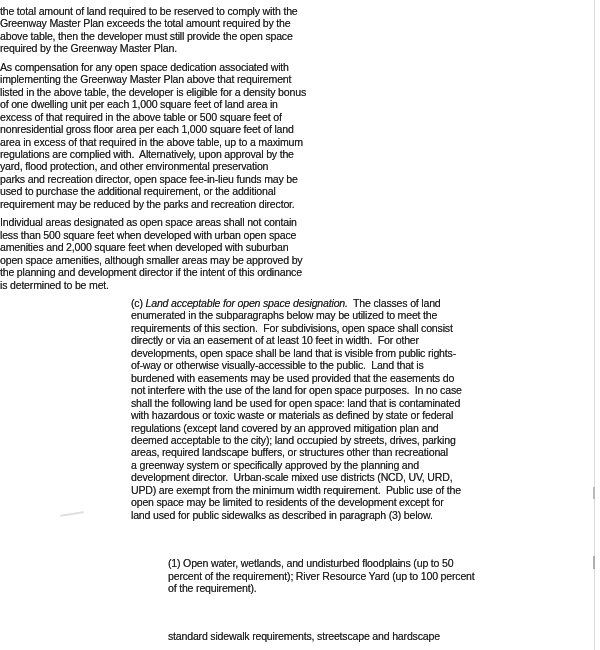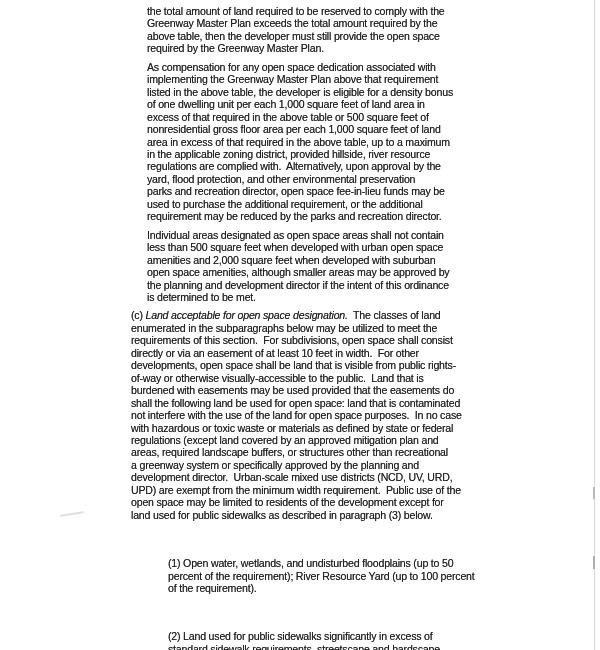--- a/index.html
+++ b/index.html
@@ -20,21 +20,21 @@
     top: 5px;
     left: 0;
     right: 0;
     color: var(--ink, #1f1f1f);
     font-size: 10.6px;
     line-height: 12.45px;
     letter-spacing: -0.2px;
     text-shadow: 0 0 0.55px rgba(10,10,10,0.65); 
   }
   .para { margin: 0 0 6px 0; }
-  .para.body     { margin-left: 147px; }
+  .para.body     { }
   .para.section  { margin-left: 131px; }
   .para.numbered { margin-left: 168px; margin-top: 36px; }
   .line { white-space: pre; }
   .italic { font-style: italic; text-align: right; }
 
   
   .scan-line {
     position: absolute;
     left: 594px;
     top: 0;
@@ -81,21 +81,20 @@
         <div class="line">required by the Greenway Master Plan.</div>
       </div>
       <div class="para body">
         <div class="line">As compensation for any open space dedication associated with</div>
         <div class="line">implementing the Greenway Master Plan above that requirement</div>
         <div class="line">listed in the above table, the developer is eligible for a density bonus</div>
         <div class="line">of one dwelling unit per each 1,000 square feet of land area in</div>
         <div class="line">excess of that required in the above table or 500 square feet of</div>
         <div class="line">nonresidential gross floor area per each 1,000 square feet of land</div>
         <div class="line">area in excess of that required in the above table, up to a maximum</div>
-        <div class="line">in the applicable zoning district, provided hillside, river resource</div>
         <div class="line">regulations are complied with.  Alternatively, upon approval by the</div>
         <div class="line">yard, flood protection, and other environmental preservation</div>
         <div class="line">parks and recreation director, open space fee-in-lieu funds may be</div>
         <div class="line">used to purchase the additional requirement, or the additional</div>
         <div class="line">requirement may be reduced by the parks and recreation director.</div>
       </div>
       <div class="para body">
         <div class="line">Individual areas designated as open space areas shall not contain</div>
         <div class="line">less than 500 square feet when developed with urban open space</div>
         <div class="line">amenities and 2,000 square feet when developed with suburban</div>
@@ -104,38 +103,38 @@
         <div class="line">is determined to be met.</div>
       </div>
       <div class="para section">
         <div class="line"><span class="">(c) </span><span class="italic">Land acceptable for open space designation.</span><span class="">  The classes of land</span></div>
         <div class="line">enumerated in the subparagraphs below may be utilized to meet the</div>
         <div class="line">requirements of this section.  For subdivisions, open space shall consist</div>
         <div class="line">directly or via an easement of at least 10 feet in width.  For other</div>
         <div class="line">developments, open space shall be land that is visible from public rights-</div>
         <div class="line">of-way or otherwise visually-accessible to the public.  Land that is</div>
         <div class="line">burdened with easements may be used provided that the easements do</div>
+        <div class="line">not interfere with the use of the land for open space purposes.  In no case</div>
         <div class="line">shall the following land be used for open space: land that is contaminated</div>
-        <div class="line">not interfere with the use of the land for open space purposes.  In no case</div>
         <div class="line">with hazardous or toxic waste or materials as defined by state or federal</div>
         <div class="line">regulations (except land covered by an approved mitigation plan and</div>
+        <div class="line">deemed acceptable to the city); land occupied by streets, drives, parking</div>
         <div class="line">areas, required landscape buffers, or structures other than recreational</div>
         <div class="line">a greenway system or specifically approved by the planning and</div>
         <div class="line">development director.  Urban-scale mixed use districts (NCD, UV, URD,</div>
         <div class="line">UPD) are exempt from the minimum width requirement.  Public use of the</div>
         <div class="line">open space may be limited to residents of the development except for</div>
         <div class="line">land used for public sidewalks as described in paragraph (3) below.</div>
       </div>
       <div class="para numbered">
         <div class="line">(1) Open water, wetlands, and undisturbed floodplains (up to 50</div>
         <div class="line">percent of the requirement); River Resource Yard (up to 100 percent</div>
         <div class="line">of the requirement).</div>
       </div>
       <div class="para numbered">
-        <div class="line">(2) Land used for public sidewalks significantly in excess of</div>
         <div class="line">standard sidewalk requirements, streetscape and hardscape</div>
       </div>
     </div>
   <div class="scan-line"></div>
   <div class="scan-tick-1"></div>
   <div class="scan-tick-2"></div>
   <div class="scan-smudge"></div>
 </div>
 
 </body></html>

